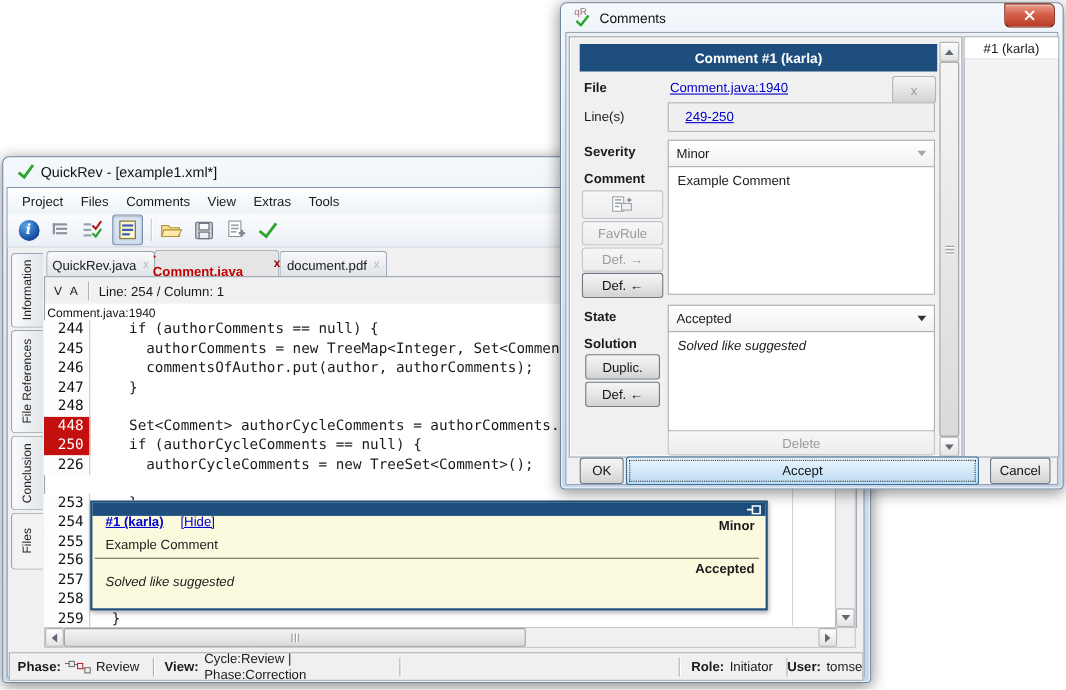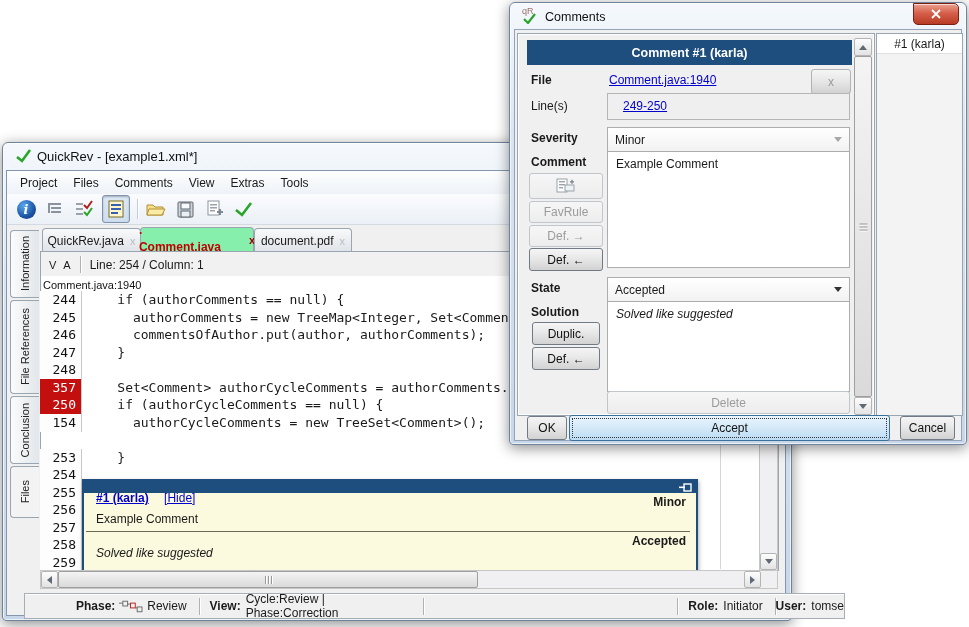--- a/index.html
+++ b/index.html
@@ -25,21 +25,21 @@
   
   .side-tab{width:28px;border:1px solid #9aa5b2;border-right:none;border-radius:4px 0 0 4px;
        background:linear-gradient(to right,#fafbfc,#e2e6ea);
        display:flex;align-items:center;justify-content:center;font-size:11px;color:#222;}
   .side-tab span{writing-mode:vertical-rl;transform:rotate(180deg);white-space:nowrap;}
   .side-tab.active{background:#f3f3f3;}
   
   .ftab{border:1px solid #9aa5b2;border-bottom:none;border-radius:4px 4px 0 0;
        background:linear-gradient(#f8f9fa,#dfe3e8);display:flex;align-items:center;justify-content:center;gap:6px;font-size:12px;}
   .ftab .x{color:#b9bec6;font-size:11px;}
-  .ftab.active{background:#86efac;gap:28px;}
+  .ftab.active{background:#e5e5e5;gap:28px;}
   .ftab.active .lbl{color:#c00000;font-weight:bold;}
   .ftab.active .x{color:#a00000;font-weight:bold;}
   .infobar{background:#f1f1f1;border:1px solid #9aa5b2;border-bottom:1px solid #c7c7c7;display:flex;align-items:center;}
   .editor{background:#ffffff;border:1px solid #9aa5b2;border-top:none;overflow:hidden;}
   .fileref{font-size:11px;color:#111;}
   .crow{left:40px;height:18px;display:flex;align-items:center;font-family:"DejaVu Sans Mono",monospace;font-size:13px;}
   .lnum{display:inline-block;width:36px;text-align:right;padding-right:5px;border-right:1px solid #c9c9c9;color:#111;height:18px;line-height:18px;background:#fdfdfd;}
   .lnum.hl{background:#c40f0f;color:#fff;}
   .ltext{white-space:pre;margin-left:4px;line-height:18px;}
   
@@ -47,21 +47,21 @@
   .sb-btn{background:linear-gradient(#fdfdfd,#e3e3e5);border:1px solid #b4b4b4;border-radius:2px;display:flex;align-items:center;justify-content:center;}
   .sb-thumb{background:linear-gradient(#f4f4f4,#dadada);border:1px solid #9f9f9f;border-radius:2px;display:flex;align-items:center;justify-content:center;}
   .tri{width:0;height:0;}
   .tri-up{border-left:4px solid transparent;border-right:4px solid transparent;border-bottom:5px solid #5f6a75;}
   .tri-down{border-left:4px solid transparent;border-right:4px solid transparent;border-top:5px solid #5f6a75;}
   .tri-left{border-top:4px solid transparent;border-bottom:4px solid transparent;border-right:5px solid #5f6a75;}
   .tri-right{border-top:4px solid transparent;border-bottom:4px solid transparent;border-left:5px solid #5f6a75;}
   .grip{display:flex;gap:2px;}
   .grip i{display:block;width:1px;height:8px;background:#9a9a9a;box-shadow:1px 0 0 #fff;}
   
-  .overlay{background:#fcfade;border:2px solid #1d4e7e;box-shadow:1px 2px 4px rgba(0,0,0,.3);margin-top:24px;}
+  .overlay{background:#fcfade;border:2px solid #1d4e7e;box-shadow:1px 2px 4px rgba(0,0,0,.3);}
   .overlay-head{background:#1d4e7e;height:12px;}
   .link{color:#0000cc;text-decoration:underline;cursor:pointer;}
   
   .statusbar{background:#f0f0f0;border:1px solid #a7adb5;box-shadow:inset 0 1px 0 #fff;display:flex;align-items:center;}
   .vsep{width:1px;height:17px;background:#aeb2b8;box-shadow:1px 0 0 #fff;}
   .b{font-weight:bold;}
   
   .dlg-client{background:#f0f0f0;border:1px solid #93a4b9;}
   .panel-sunken{border:1px solid #9aa5b2;box-shadow:inset 0 0 0 1px #fdfdfd;}
   .hdrblue{background:#1d4e7e;color:#fff;font-weight:bold;display:flex;align-items:center;justify-content:center;font-size:12.5px;}
@@ -218,29 +218,29 @@
     </div>
   <div class="abs crow" style="top:343.5px;">
       <span class="lnum">247</span>
       <span class="ltext">    }</span>
     </div>
   <div class="abs crow" style="top:361px;">
       <span class="lnum">248</span>
       <span class="ltext"></span>
     </div>
   <div class="abs crow" style="top:378.5px;">
-      <span class="lnum hl">357</span>
+      <span class="lnum hl">448</span>
       <span class="ltext">    Set&lt;Comment&gt; authorCycleComments = authorComments.</span>
     </div>
   <div class="abs crow" style="top:396px;">
       <span class="lnum hl">250</span>
       <span class="ltext">    if (authorCycleComments == null) {</span>
     </div>
   <div class="abs crow" style="top:413.5px;">
-      <span class="lnum">154</span>
+      <span class="lnum">226</span>
       <span class="ltext">      authorCycleComments = new TreeSet&lt;Comment&gt;();</span>
     </div>
   <div class="abs crow" style="top:448.5px;">
       <span class="lnum">253</span>
       <span class="ltext">    }</span>
     </div>
   <div class="abs crow" style="top:466px;">
       <span class="lnum">254</span>
       <span class="ltext"></span>
     </div>
@@ -296,21 +296,21 @@
       <div class="tri tri-right"></div>
     </div>
   <div class="abs sb-thumb" style="left:58px;top:571px;width:418px;height:15px;">
       <div class="grip">
         <i></i>
         <i></i>
         <i></i>
       </div>
     </div>
 
-  <div class="abs statusbar" style="left:24px;top:593px;width:775px;height:24px;padding-left:44px;">
+  <div class="abs statusbar" style="left:8px;top:593px;width:775px;height:24px;">
     <span class="b" style="margin-left:7px;">Phase:</span>
     <svg style="margin-left:4px;" width="26" height="14" viewBox="0 0 26 14">
       <rect x="4" y="2" width="5" height="5" fill="none" stroke="#6a6a6a"></rect>
       <rect x="12" y="4" width="5" height="5" fill="none" stroke="#c02020"></rect>
       <rect x="19" y="8" width="5" height="5" fill="none" stroke="#6a6a6a"></rect>
       <path d="M0 4 L4 4 M9 5 L12 5 M17 9 L19 9" stroke="#6a6a6a"></path>
     </svg>
     <span style="margin-left:3px;">Review</span>
     <span class="vsep" style="margin-left:12px;"></span>
     <span class="b" style="margin-left:10px;">View:</span>

